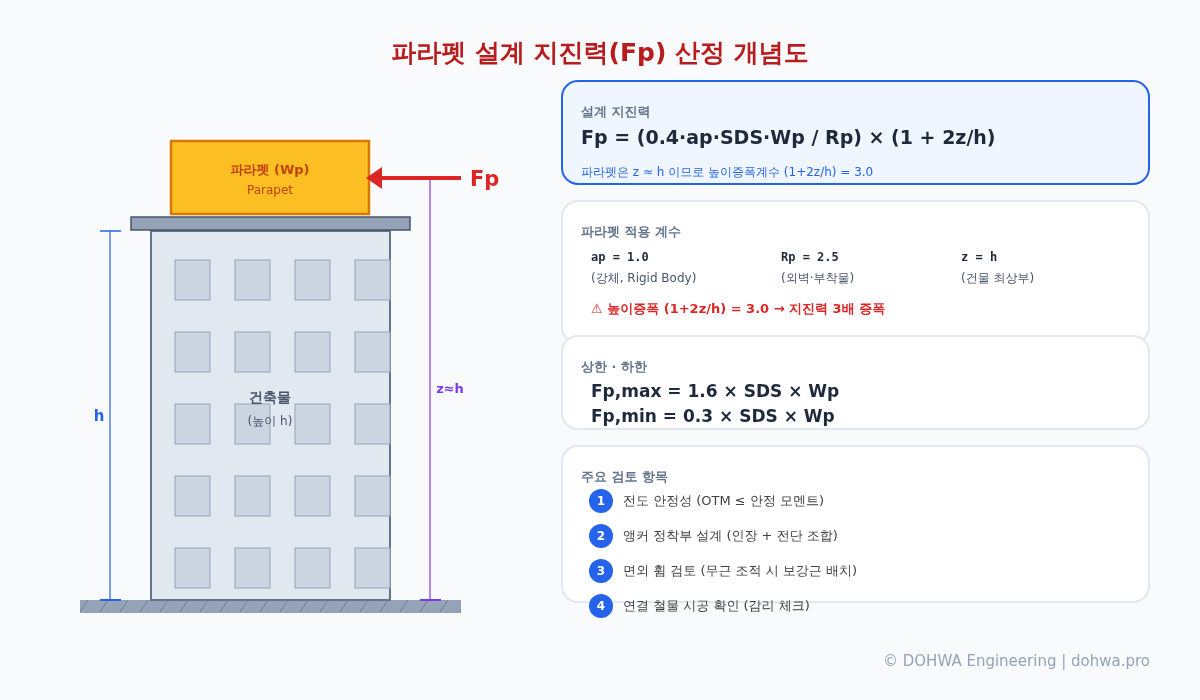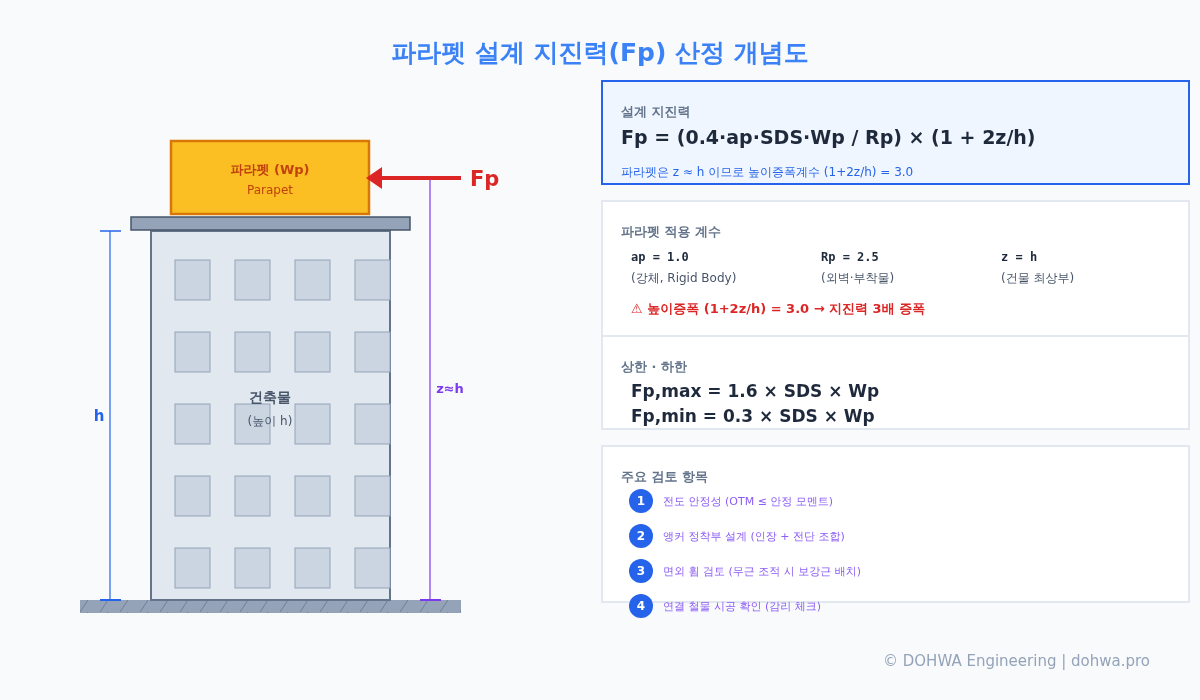--- a/index.html
+++ b/index.html
@@ -1,33 +1,33 @@
 <!DOCTYPE html>
 <html><head>
 <meta charset="utf-8">
 <style>
   html, body { margin:0; padding:0; }
   body { width:1200px; height:700px; background:#f8fafc; position:relative; overflow:hidden;
          font-family:"DejaVu Sans", sans-serif; color:#1e293b; }
-  .title { position:absolute; left:0; right:0; top:36px; text-align:center; font-size:25px; font-weight:bold; color:#3b82f6; }
+  .title { position:absolute; left:0; right:0; top:36px; text-align:center; font-size:25px; font-weight:bold; color:#b91c1c; }
   svg.diagram { position:absolute; left:0; top:0; }
-  .card { position:absolute; left:561px; width:589px; background:#ffffff; border:2px solid #e2e8f0; border-radius:0; box-sizing:border-box;margin-left:40px; }
+  .card { position:absolute; left:561px; width:589px; background:#ffffff; border:2px solid #e2e8f0; border-radius:17px; box-sizing:border-box; }
   .card.primary { background:#eff6ff; border-color:#2563eb; }
   .card-label { position:absolute; left:18px; font-size:13px; font-weight:bold; color:#64748b; }
   .formula-main { position:absolute; left:18px; top:44px; font-size:19px; font-weight:bold; color:#1e293b; }
   .note-blue { position:absolute; left:18px; top:82px; font-size:12px; color:#2563eb; }
   .coef { position:absolute; top:48px; }
   .coef .k { font-size:12px; font-weight:bold; color:#1e293b; font-family:"DejaVu Sans Mono", monospace; }
   .coef .d { font-size:12px; color:#475569; margin-top:6px; }
   .warn { position:absolute; left:28px; top:98px; font-size:13px; font-weight:bold; color:#dc2626; }
   .limit { position:absolute; left:28px; font-size:17px; font-weight:bold; color:#1e293b; }
   .item { position:absolute; left:26px; display:flex; align-items:center; }
   .badge { width:24px; height:24px; border-radius:50%; background:#2563eb; color:#fff; font-size:12px; font-weight:bold;
            display:flex; align-items:center; justify-content:center; margin-right:10px; }
-  .item-text { font-size:11px; color:#8b5cf6; }
+  .item-text { font-size:13px; color:#404040; }
   .footer { position:absolute; right:50px; top:652px; font-size:15px; color:#94a3b8; }
   .svgtext { font-family:"DejaVu Sans", sans-serif; }
 </style>
 </head>
 <body>
 
 <div class="title">파라펫 설계 지진력(Fp) 산정 개념도</div>
 
 <svg class="diagram" width="540" height="700">
   <defs>

